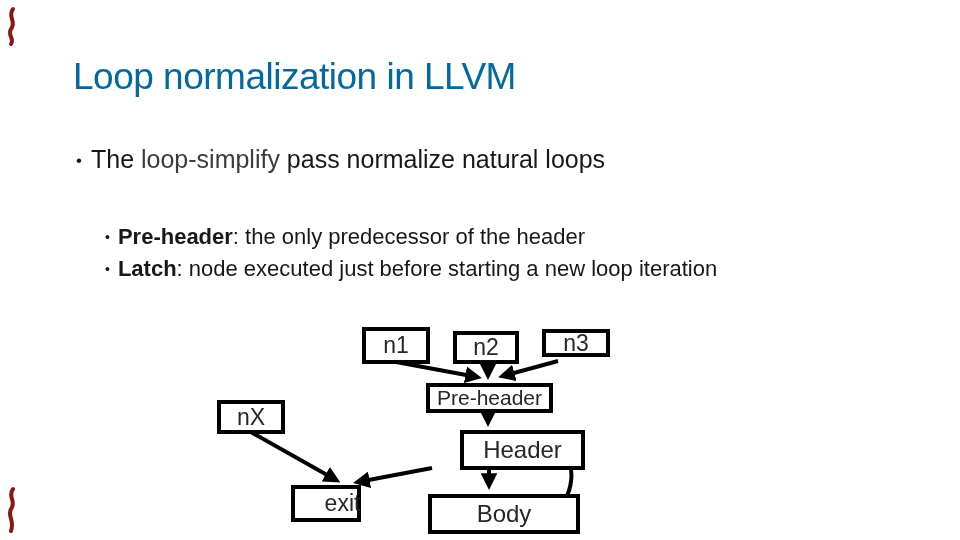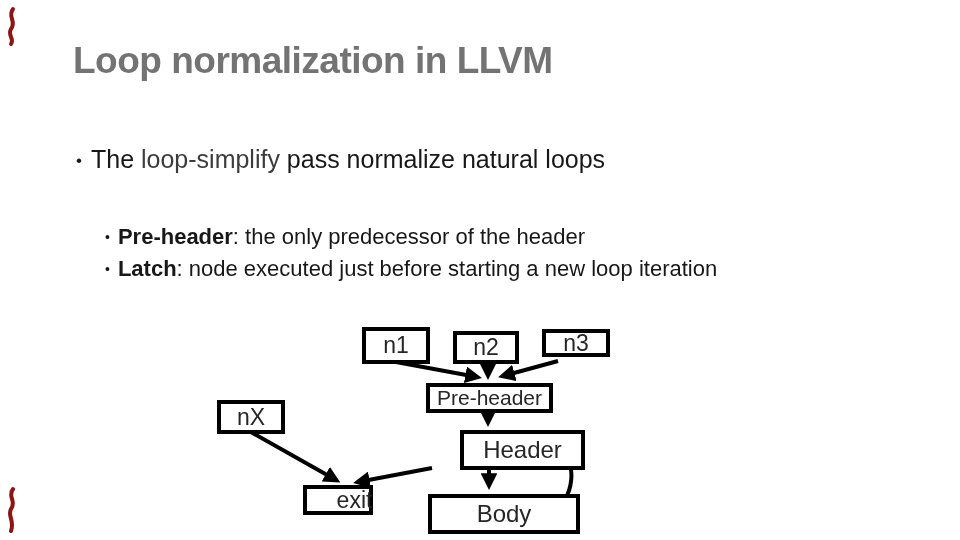--- a/index.html
+++ b/index.html
@@ -4,22 +4,22 @@
 <style>
   html,body { margin:0; padding:0; background:#888; }
   .slide {
     position:relative; width:960px; height:540px; background:#ffffff;
     font-family:"Liberation Sans", sans-serif; overflow:hidden;
     margin:0 auto;
   }
   .overlay { position:absolute; left:0; top:0; width:960px; height:540px; z-index:1; }
 
   .title {
-    position:absolute; left:73px; top:40px; z-index:2;
-    font-size:37px; color:#737373; letter-spacing:-0.5px; white-space:nowrap;font-weight:bold;
+    position:absolute; left:73px; top:56px; z-index:2;
+    font-size:37px; color:#0369a1; letter-spacing:-0.5px; white-space:nowrap;
   }
 
   .bullets-l1 { position:absolute; left:76px; top:143px; z-index:2; font-size:25px; color:#181818; }
   .bullets-l1 .bline { line-height:32px; margin-bottom:10px; white-space:nowrap; }
   .bullets-l2 { position:absolute; left:105px; top:221px; z-index:2; font-size:22px; color:#181818; }
   .bullets-l2 .bline { line-height:32px; white-space:nowrap; }
   .bdot1 { font-size:17px; margin-right:9px; vertical-align:2px; }
   .bdot2 { font-size:14px; margin-right:8px; vertical-align:2px; }
   .code { color:#3c3c3c; }
   .term { font-weight:bold; }
@@ -29,21 +29,21 @@
     background:#ffffff; border:4px solid #000000;
     display:flex; align-items:center; justify-content:center;
     font-size:23px; color:#262626; white-space:nowrap;
   }
   .node-n1   { left:362px; top:327px; width:68px;  height:37px; }
   .node-n2   { left:453px; top:331px; width:66px;  height:33px; }
   .node-n3   { left:542px; top:329px; width:68px;  height:28px; }
   .node-pre  { left:426px; top:383px; width:127px; height:30px; font-size:21px; }
   .node-nx   { left:217px; top:400px; width:68px;  height:34px; }
   .node-hdr  { left:428px; top:430px; width:125px; height:40px; font-size:24px;margin-left:32px; }
-  .node-exit { left:303px; top:485px; width:70px;  height:30px;padding-left:33px; }
+  .node-exit { left:291px; top:485px; width:70px;  height:37px;padding-left:33px; }
   .node-body { left:428px; top:494px; width:152px; height:40px; font-size:24px; }
 </style>
 </head>
 <body>
 
 <div class="slide">
 
   <svg class="overlay" width="960" height="540" viewBox="0 0 960 540" xmlns="http://www.w3.org/2000/svg">
     <defs>
       <marker id="ah" viewBox="0 0 10 10" refX="7" refY="5" markerWidth="4.2" markerHeight="4.2" orient="auto" markerUnits="strokeWidth">

